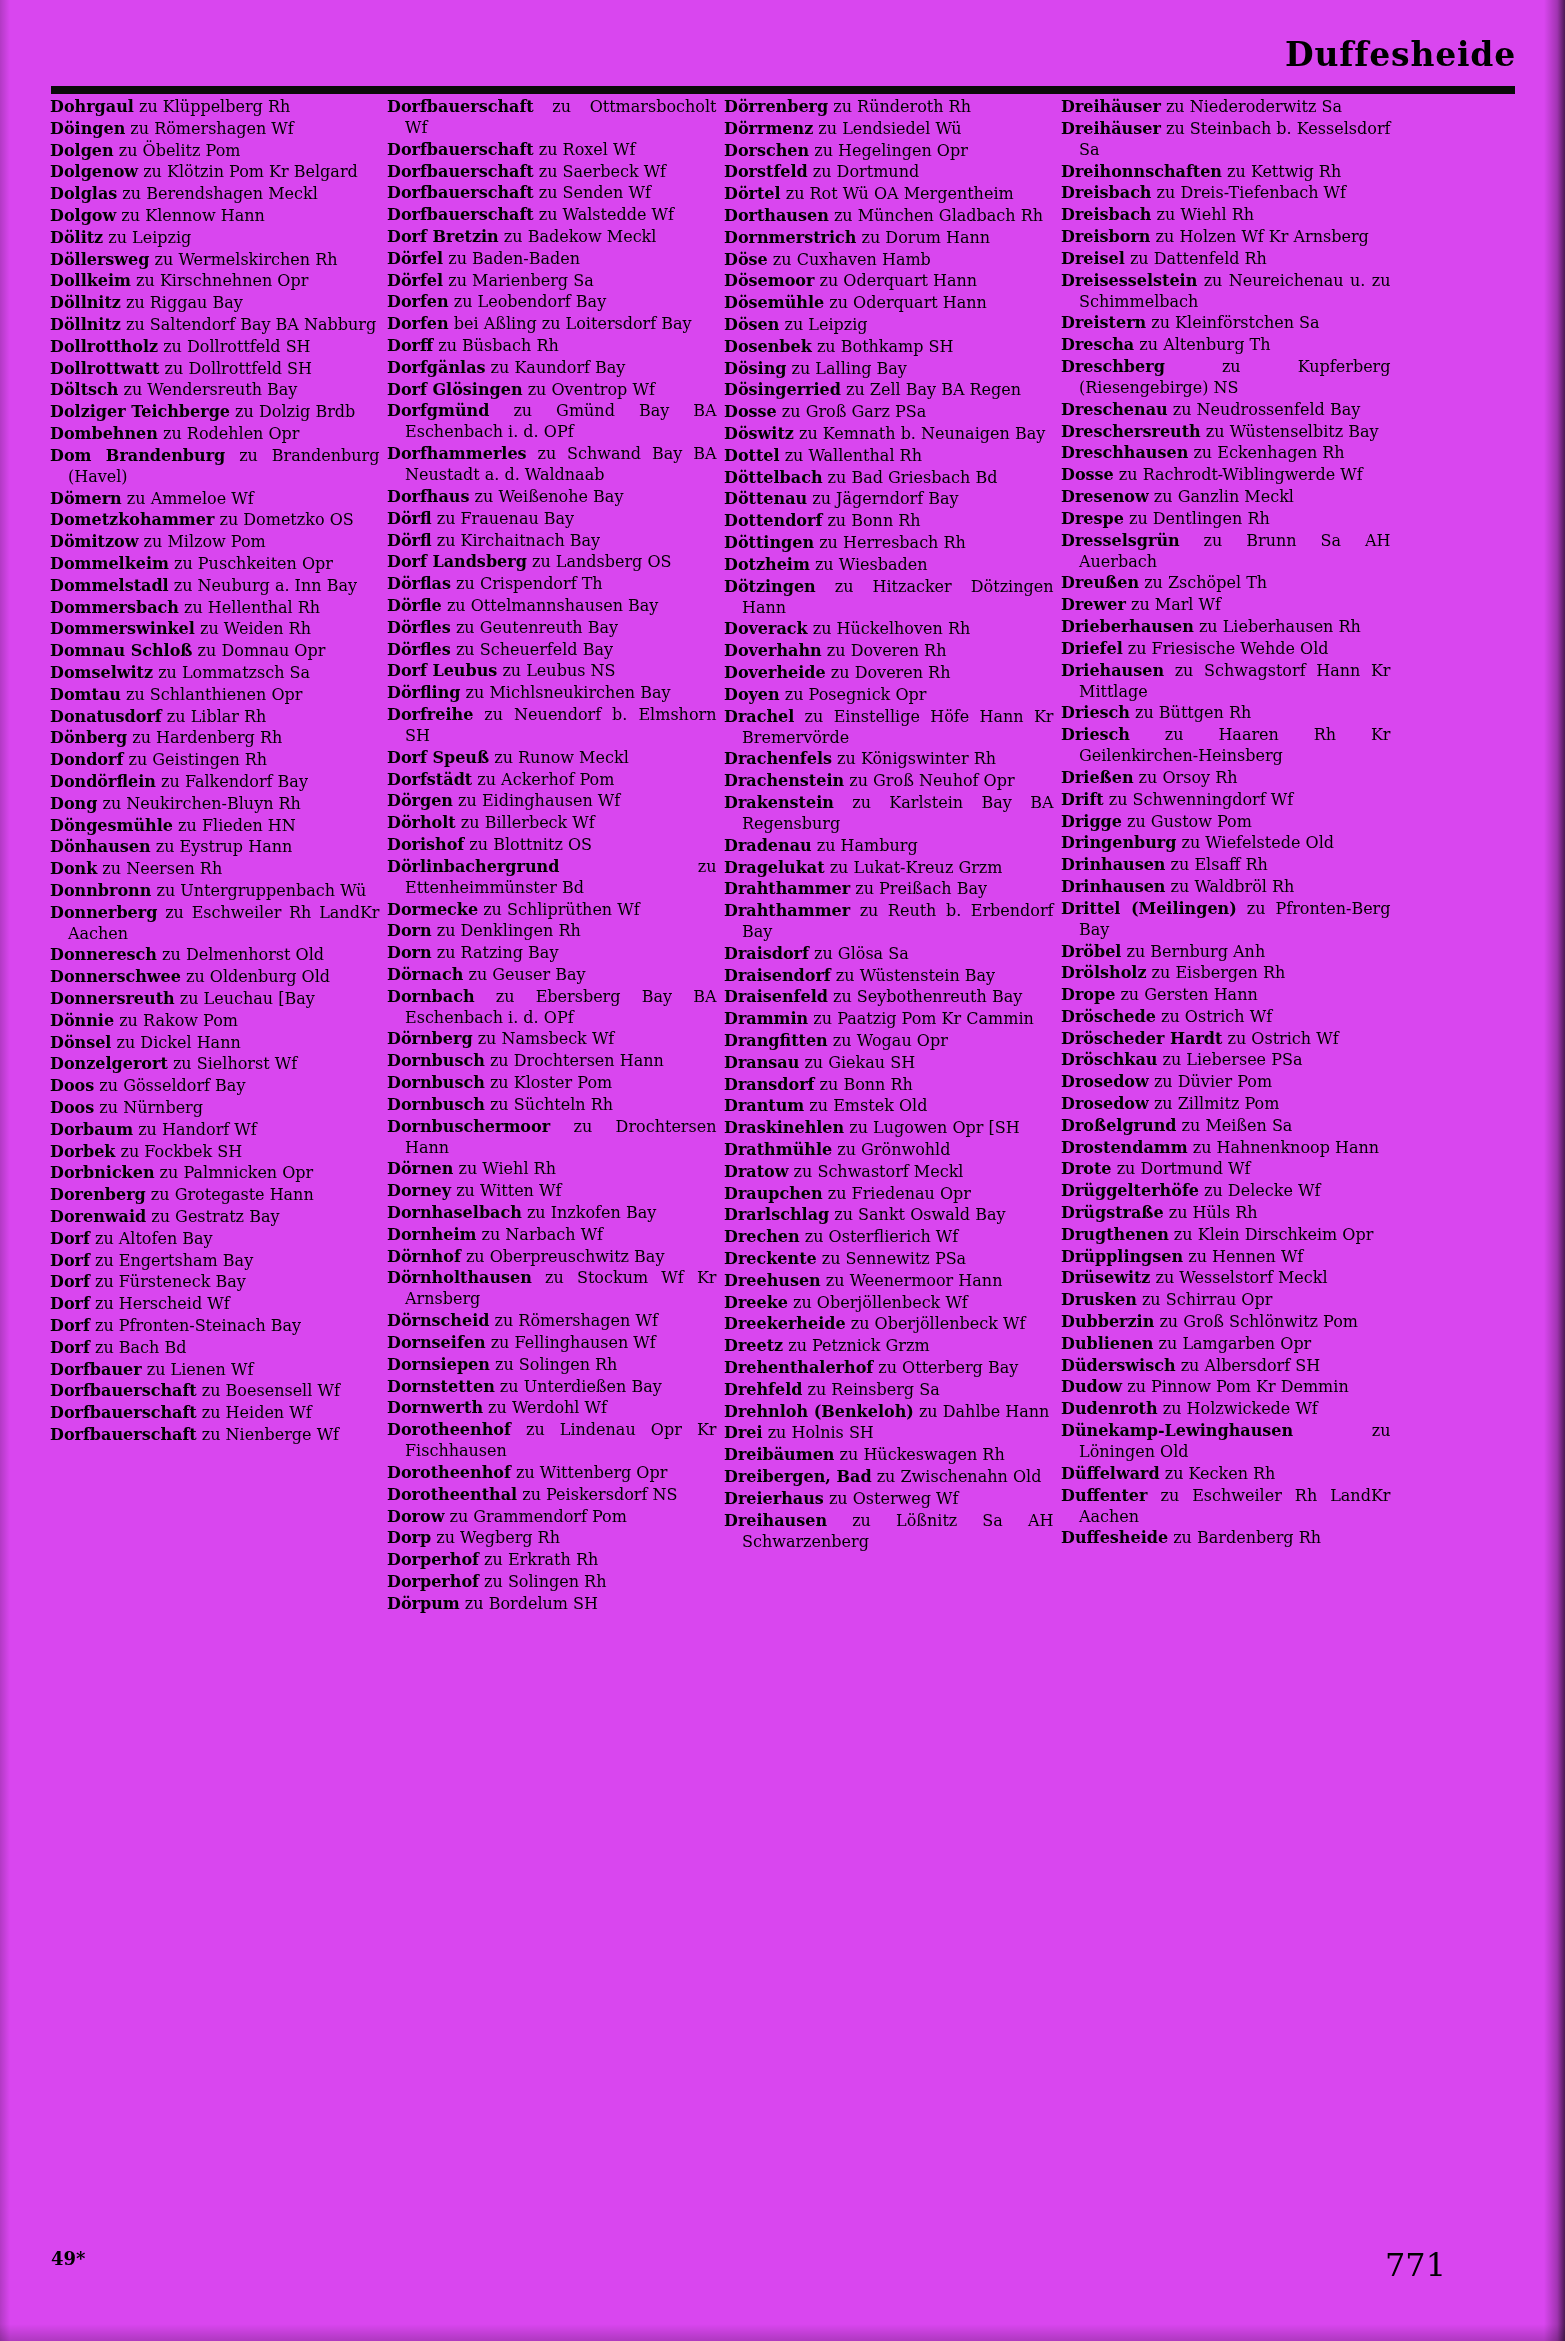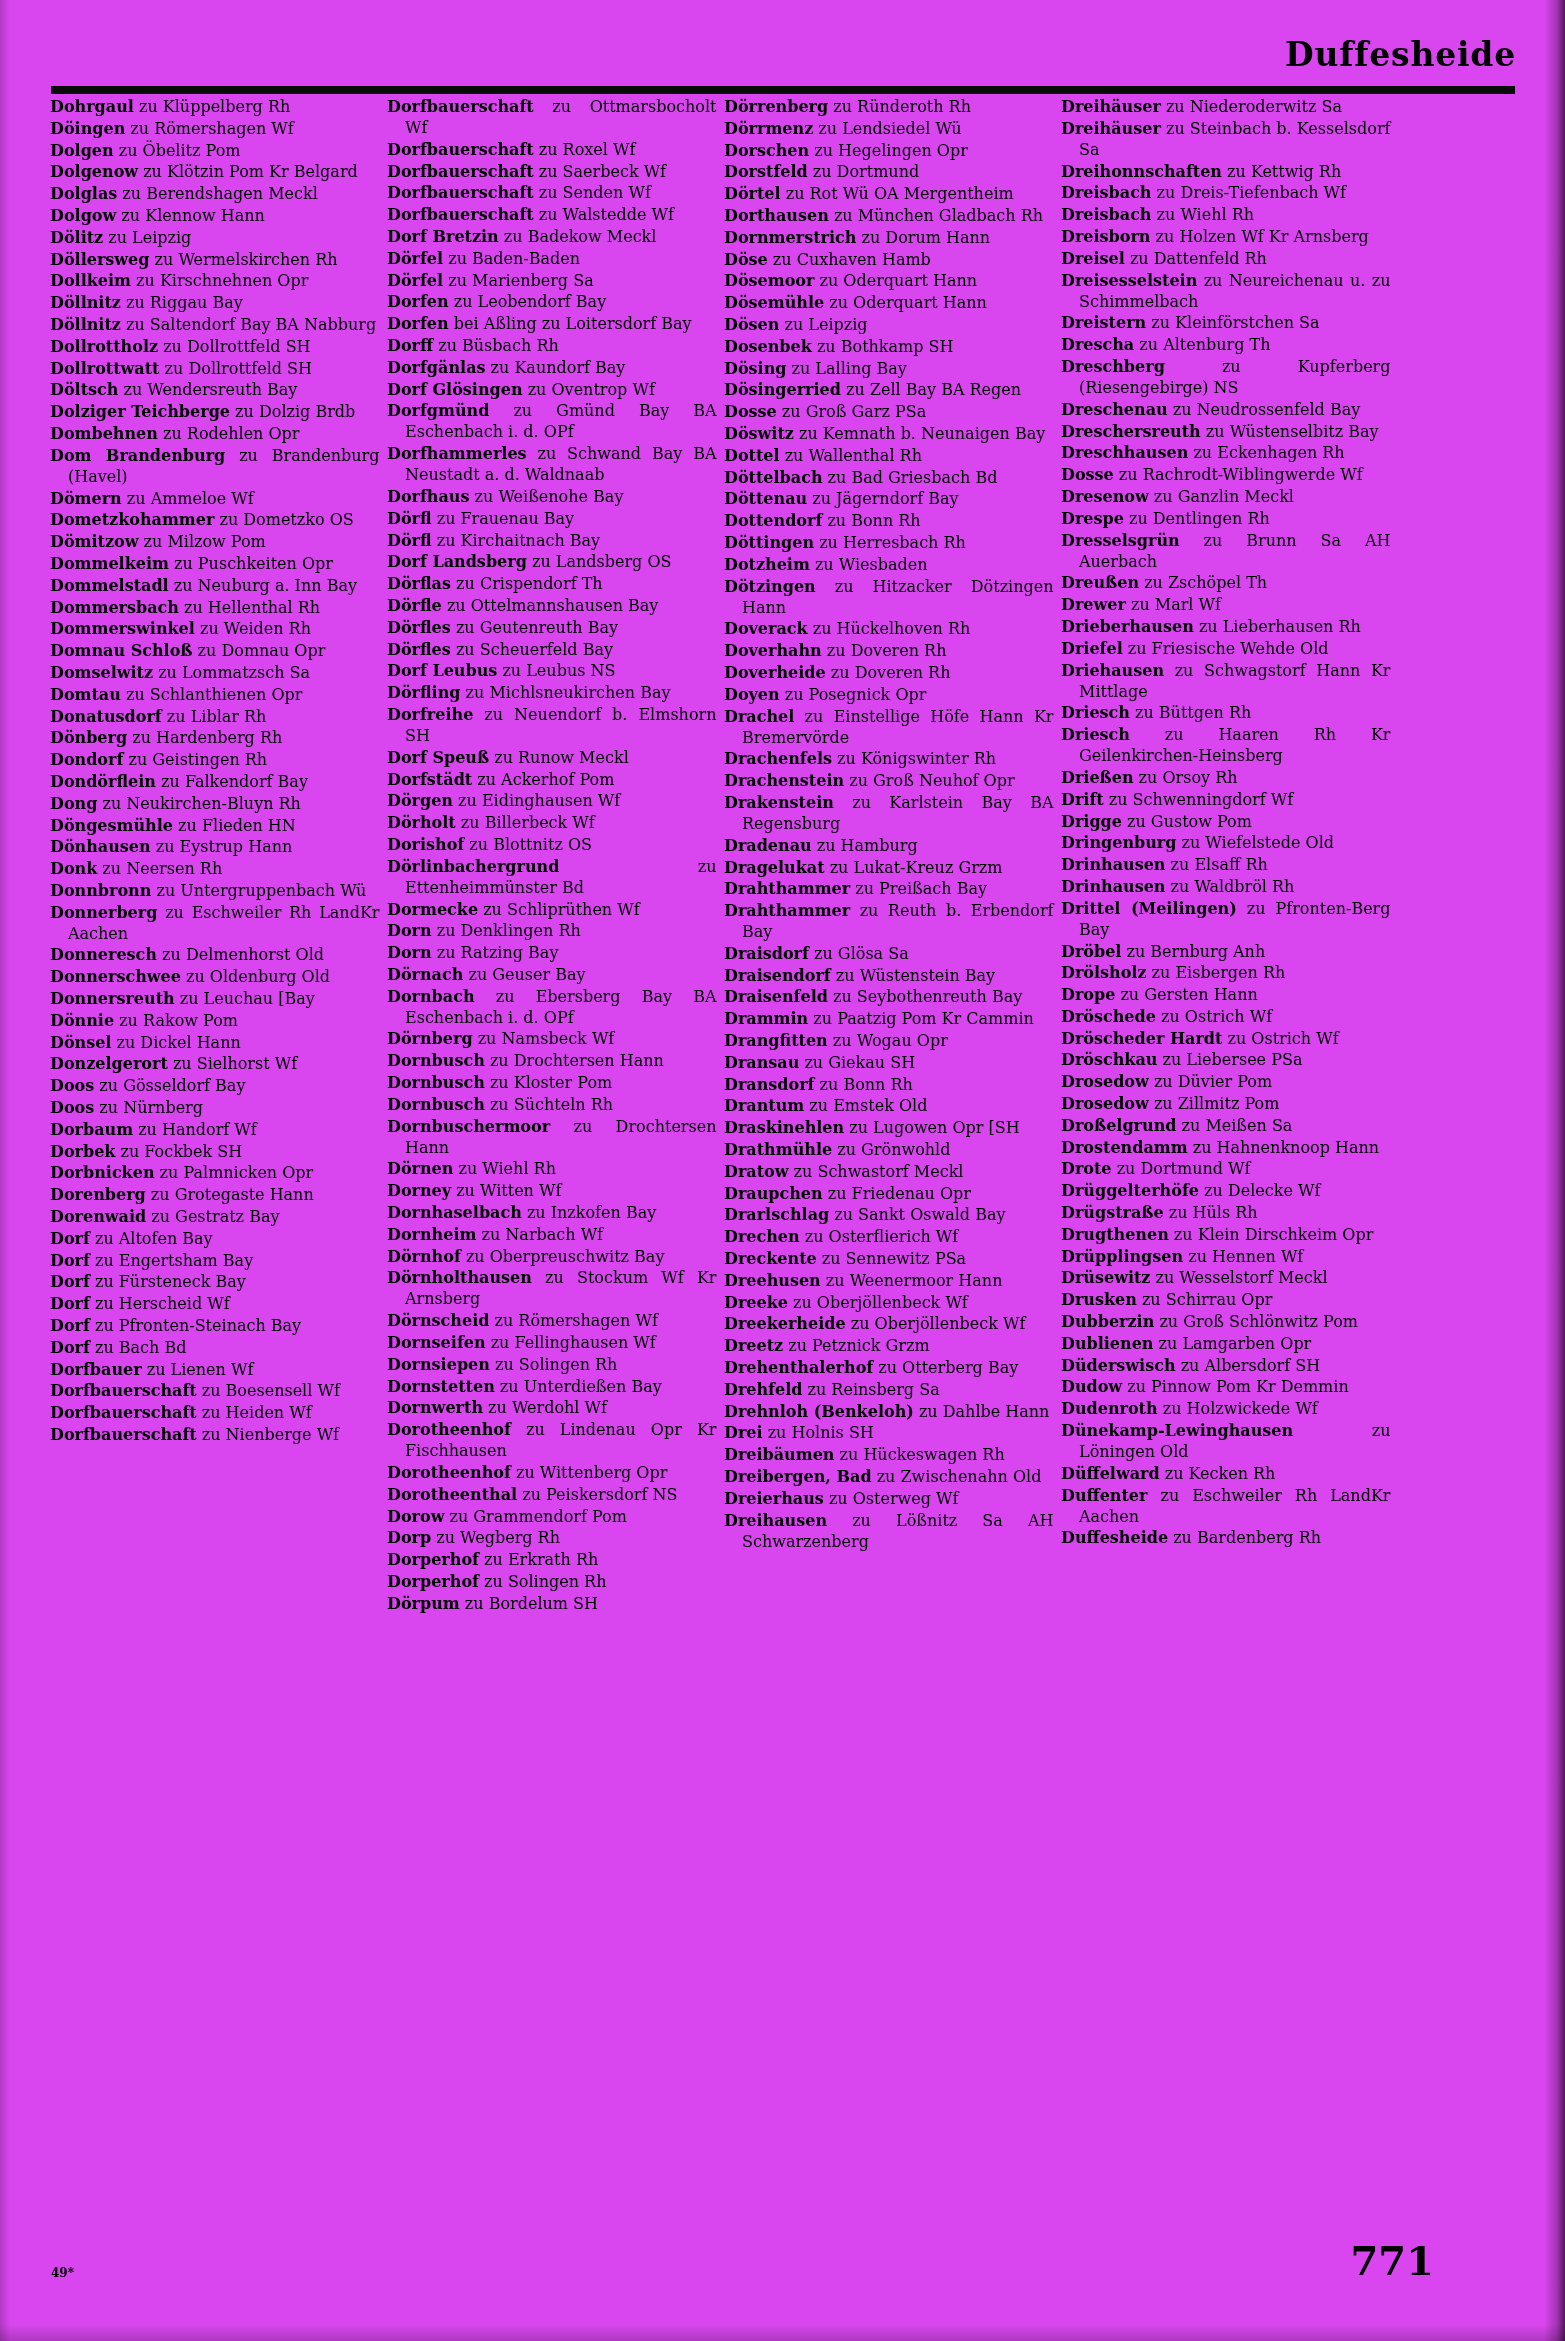--- a/index.html
+++ b/index.html
@@ -98,29 +98,29 @@
     hyphens: manual;
     font-weight: 400;
   }
   .entry .hw {
     font-weight: 700;
   }
 
   
   #sig {
     position: absolute;
-    left: 51px; bottom: 62px;
-    font-size: 12px;
+    left: 51px; bottom: 73px;
+    font-size: 18px;
     font-weight: 700;
   }
   #folio {
     position: absolute;
-    right: 132px; bottom: 58px;
-    font-size: 40px;
-    font-weight: 700;
+    right: 120px; bottom: 58px;
+    font-size: 32px;
+    font-weight: 400;
     letter-spacing: 0px;
   }
 </style>
 </head>
 <body>
 
 <div id="page">
 
   <div id="runhead">
     <span class="head-word">Duffesheide</span>

